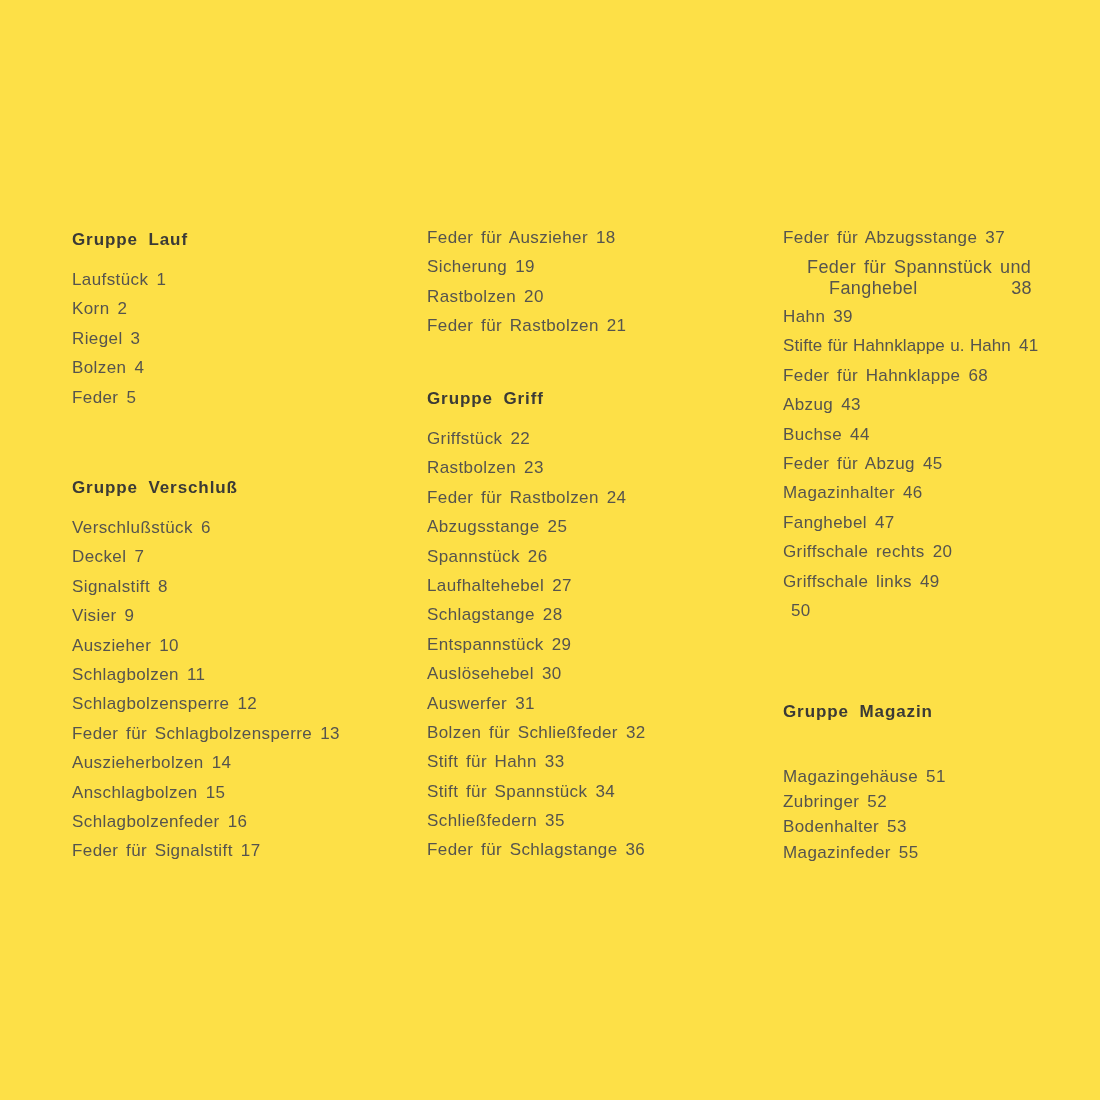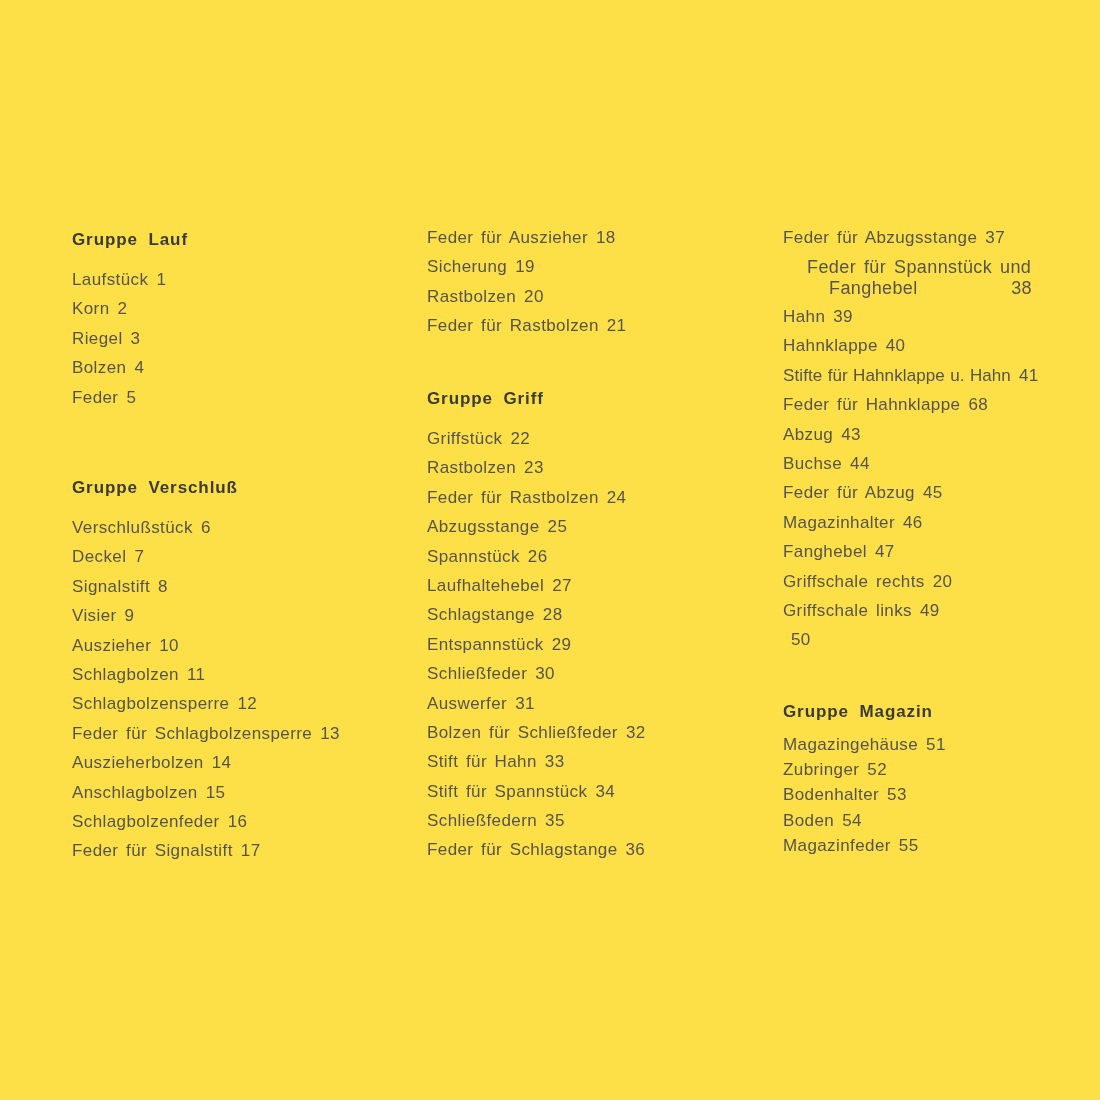--- a/index.html
+++ b/index.html
@@ -224,21 +224,21 @@
       </div>
       <div class="row">
         <span class="lbl">Schlagstange</span>
         <span class="num">28</span>
       </div>
       <div class="row">
         <span class="lbl">Entspannstück</span>
         <span class="num">29</span>
       </div>
       <div class="row">
-        <span class="lbl">Schließfeder</span>
+        <span class="lbl">Auslösehebel</span>
         <span class="num">30</span>
       </div>
       <div class="row">
         <span class="lbl">Auswerfer</span>
         <span class="num">31</span>
       </div>
       <div class="row">
         <span class="lbl">Bolzen für Schließfeder</span>
         <span class="num">32</span>
       </div>
@@ -275,24 +275,20 @@
       <span class="ml-line2">Fanghebel</span>
       <span class="ml-num">38</span>
     </div>
 
     <div class="block" style="top:302px">
       <div class="row">
         <span class="lbl">Hahn</span>
         <span class="num">39</span>
       </div>
       <div class="row">
-        <span class="lbl">Hahnklappe</span>
-        <span class="num">40</span>
-      </div>
-      <div class="row">
         <span class="lbl" style="letter-spacing:0.1px; word-spacing:0.5px;">Stifte für Hahnklappe u. Hahn</span>
         <span class="num">41</span>
       </div>
       <div class="row">
         <span class="lbl">Feder für Hahnklappe</span>
         <span class="num">68</span>
       </div>
       <div class="row">
         <span class="lbl">Abzug</span>
         <span class="num">43</span>
@@ -321,37 +317,33 @@
         <span class="lbl">Griffschale links</span>
         <span class="num">49</span>
       </div>
       <div class="row">
         <span class="num">50</span>
       </div>
     </div>
 
     <div class="group-heading" style="top:702px">Gruppe Magazin</div>
 
-    <div class="block rows-tight" style="top:732px">
+    <div class="block rows-tight" style="top:764px">
       <div class="row">
         <span class="lbl">Magazingehäuse</span>
         <span class="num">51</span>
       </div>
       <div class="row">
         <span class="lbl">Zubringer</span>
         <span class="num">52</span>
       </div>
       <div class="row">
         <span class="lbl">Bodenhalter</span>
         <span class="num">53</span>
       </div>
       <div class="row">
-        <span class="lbl">Boden</span>
-        <span class="num">54</span>
-      </div>
-      <div class="row">
         <span class="lbl">Magazinfeder</span>
         <span class="num">55</span>
       </div>
     </div>
   </div>
 
 </div>
 
 </body></html>

